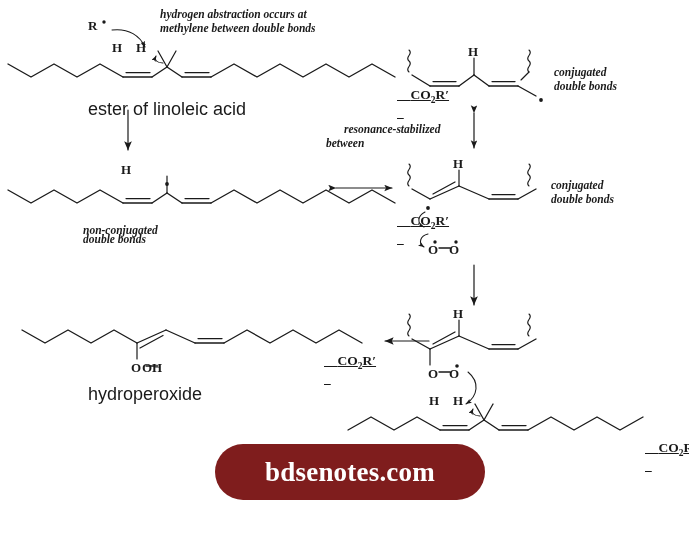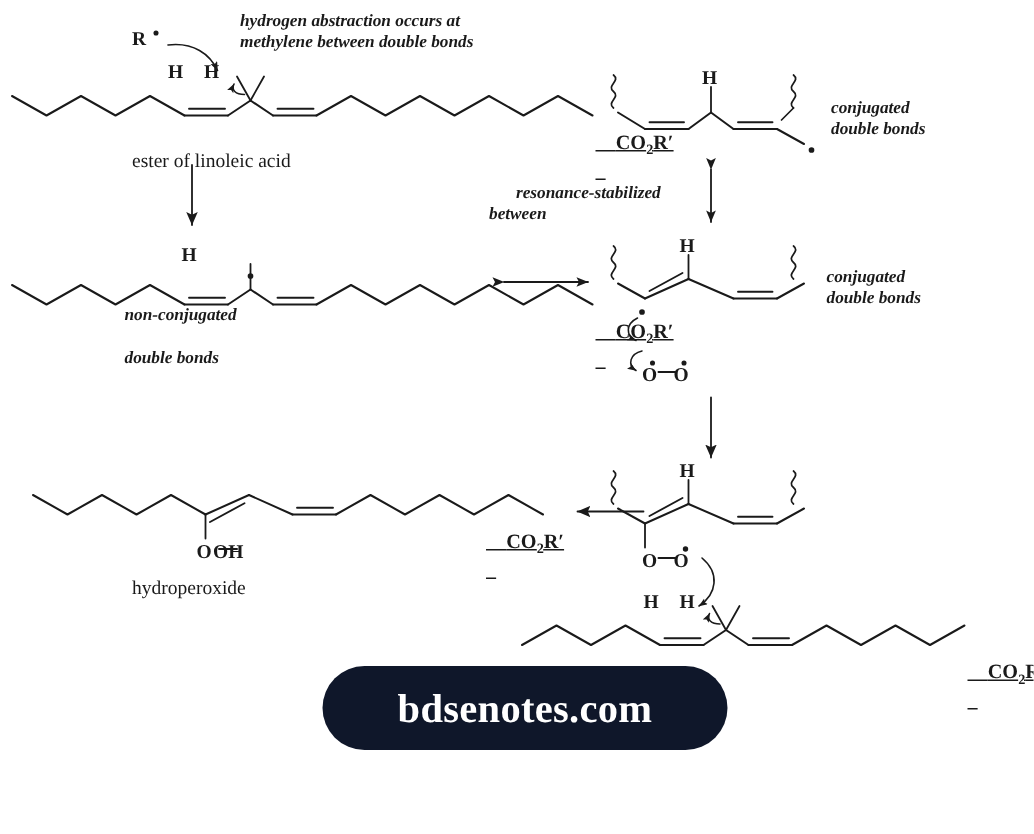--- a/index.html
+++ b/index.html
@@ -8,21 +8,21 @@
     background:#ffffff;
     font-family:"Liberation Serif", serif;
     overflow:hidden;
     position:relative;
   }
   #stage{position:relative;width:689px;height:556px;}
   svg#scheme{position:absolute;left:0;top:0;width:689px;height:556px;}
 
   .lbl{position:absolute;white-space:pre;color:#1a1a1a;}
   .it{font-style:italic;font-weight:bold;font-family:"Liberation Serif",serif;font-size:11.5px;line-height:13.5px;}
-  .pl{font-style:normal;font-weight:normal;font-family:Liberation Serif, serif;font-size:13px;}
+  .pl{font-style:normal;font-weight:normal;font-family:Liberation Sans, sans-serif;font-size:18px;}
   .atom{font-weight:bold;font-family:"Liberation Serif",serif;font-size:13px;}
   .formula{font-weight:bold;font-family:"Liberation Serif",serif;font-size:13.5px;text-decoration:underline;}
   .formula sub{font-size:9.5px;}
 
   #watermark{
     position:absolute;
     left:215px;top:444px;
     width:270px;height:56px;
     border-radius:28px;
     display:flex;align-items:center;justify-content:center;
@@ -216,21 +216,21 @@
   </div>
 
   <div class="lbl pl" style="left:88px;top:99px;">ester of linoleic acid</div>
 
   <div class="lbl atom" style="left:121px;top:162px;">H</div>
 
   <div class="lbl formula" style="left:397px;top:197px;">
     <span>CO</span><sub>2</sub><span>R′</span>
   </div>
 
-  <div class="lbl it" style="left:83px;top:204px;">non-conjugated</div>
+  <div class="lbl it" style="left:83px;top:224px;">non-conjugated</div>
   <div class="lbl it" style="left:83px;top:233px;">double bonds</div>
 
   <div class="lbl it" style="left:344px;top:123px;">resonance-stabilized</div>
   <div class="lbl it" style="left:326px;top:137px;">between</div>
 
   <div class="lbl atom" style="left:468px;top:44px;">H</div>
 
   <div class="lbl it" style="left:554px;top:66px;">conjugated</div>
   <div class="lbl it" style="left:554px;top:80px;">double bonds</div>
 
@@ -256,17 +256,17 @@
 
   <div class="lbl atom" style="left:131px;top:360px;">O</div>
   <div class="lbl atom" style="left:142px;top:360px;">OH</div>
 
   <div class="lbl formula" style="left:324px;top:337px;">
     <span>CO</span><sub>2</sub><span>R′</span>
   </div>
 
   <div class="lbl pl" style="left:88px;top:384px;">hydroperoxide</div>
 
-  <div id="watermark" style="background: #0f172a;">
+  <div id="watermark" style="background: #7f1d1d;">
     <span style="color: rgb(255, 255, 255);">bdsenotes.com</span>
   </div>
 
 </div>
 
 </body></html>

